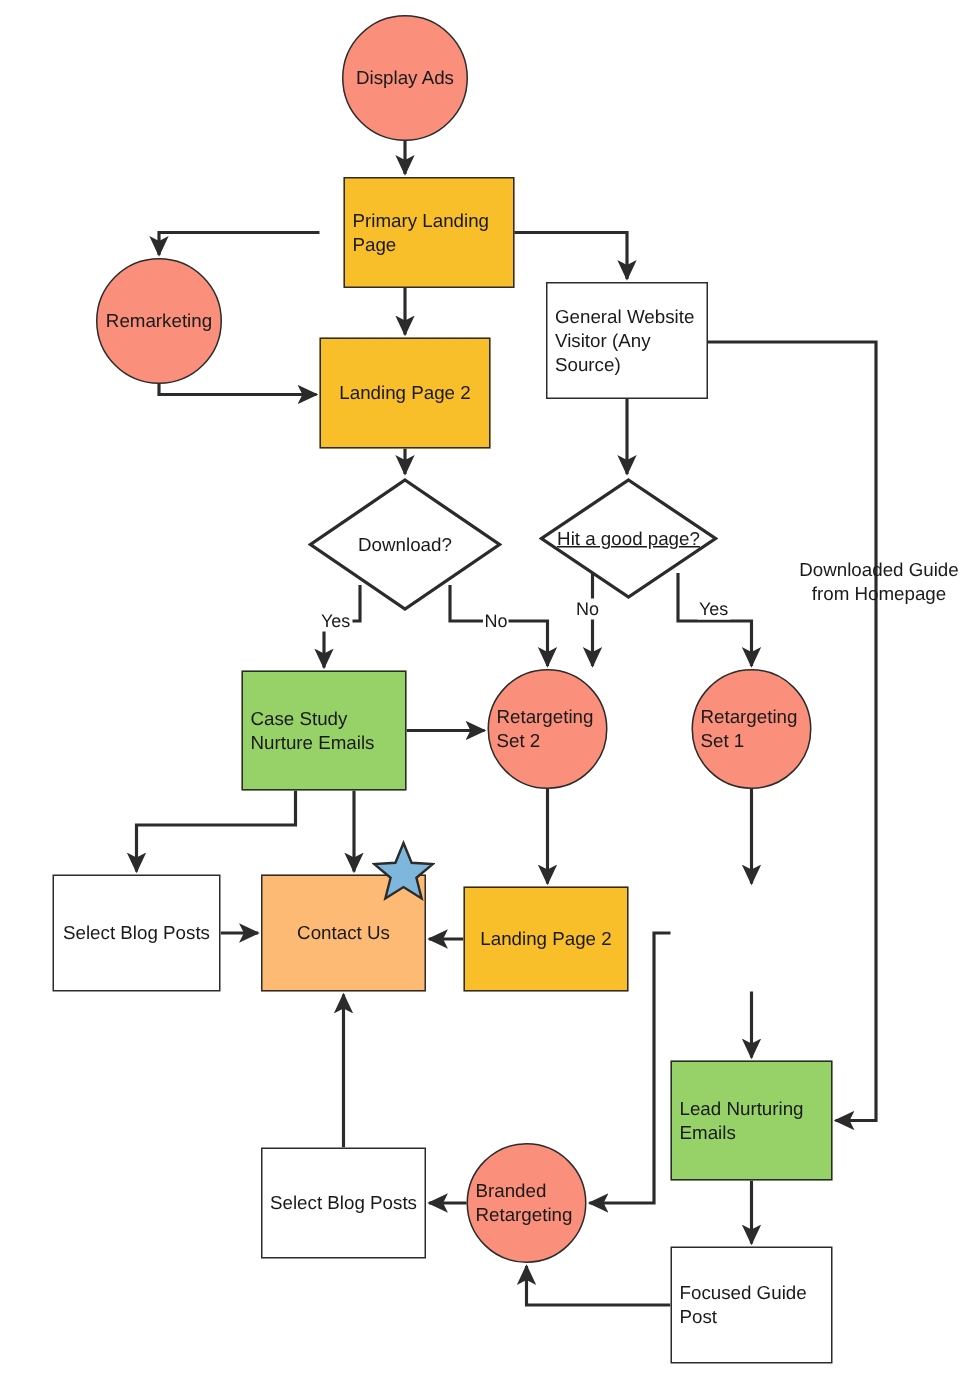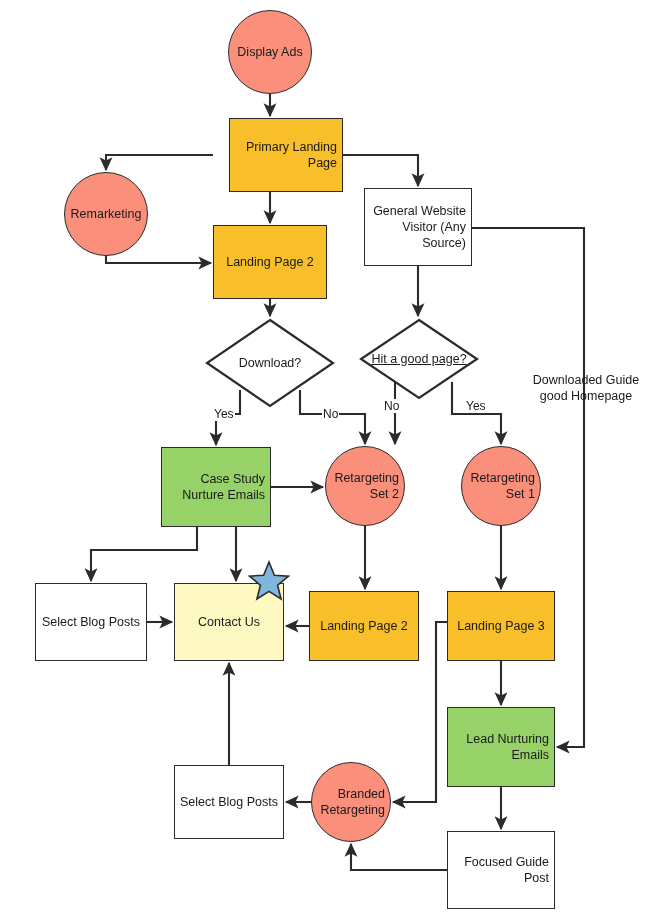--- a/index.html
+++ b/index.html
@@ -23,21 +23,21 @@
     top: 0;
     width: 650px;
     height: 916px;
   }
   .node {
     position: absolute;
     box-sizing: border-box;
     display: flex;
     align-items: center;
     justify-content: center;
-    text-align: right;
+    text-align: left;
     color: #1a1a1a;
     font-size: 12.5px;
     line-height: 1.28;
     border: 1.6px solid #2b2b2b;
     z-index: 3;
   }
   .node.rect { border-radius: 0; }
   .node.circle { border-radius: 50%; }
   .node.diamond {
     border: none;
@@ -185,31 +185,28 @@
   </div>
 
   <div class="node circle" style="left:461px; top:446px; width:80px; height:80px; background:#FA8F7B;">
     <span class="label">Retargeting Set 1</span>
   </div>
 
   <div class="node rect" style="left:35px; top:583px; width:112px; height:78px; background:#FFFFFF;">
     <span class="label">Select Blog Posts</span>
   </div>
 
-  <div class="node rect" style="left:174px; top:583px; width:110px; height:78px; background:#fef9c3;">
+  <div class="node rect" style="left:174px; top:583px; width:110px; height:78px; background:#fdba74;">
     <span class="label">Contact Us</span>
   </div>
 
   <div class="node rect" style="left:309px; top:591px; width:110px; height:70px; background:#F9BF2B;">
     <span class="label">Landing Page 2</span>
   </div>
 
-  <div class="node rect" style="left:447px; top:591px; width:108px; height:70px; background:#F9BF2B;">
-    <span class="label">Landing Page 3</span>
-  </div>
 
   <div class="node rect" style="left:447px; top:707px; width:108px; height:80px; background:#96D268;">
     <span class="label">Lead Nurturing Emails</span>
   </div>
 
   <div class="node rect" style="left:174px; top:765px; width:110px; height:74px; background:#FFFFFF;">
     <span class="label">Select Blog Posts</span>
   </div>
 
   <div class="node circle" style="left:311px; top:762px; width:80px; height:80px; background:#FA8F7B;">
@@ -222,19 +219,19 @@
 
   <div class="edge-label" style="left:213px; top:407px;">Yes</div>
 
   <div class="edge-label" style="left:322px; top:407px;">No</div>
 
   <div class="edge-label" style="left:383px; top:399px;">No</div>
 
   <div class="edge-label" style="left:465px; top:399px;">Yes</div>
 
   <div class="ann" style="left:526px; top:372px; width:120px;">Downloaded Guide
-good Homepage</div>
+from Homepage</div>
 
   <svg class="star-badge" style="left:248px; top:560px; width:42px; height:42px;" viewBox="0 0 42 42">
     <polygon points="21,2 26.4,15.2 40.5,16.1 29.6,25.2 33.1,39 21,31.4 8.9,39 12.4,25.2 1.5,16.1 15.6,15.2" fill="#7EB6DC" stroke="#2b2b2b" stroke-width="1.6" stroke-linejoin="miter"></polygon>
   </svg>
 
 </div>
 
 </body></html>

